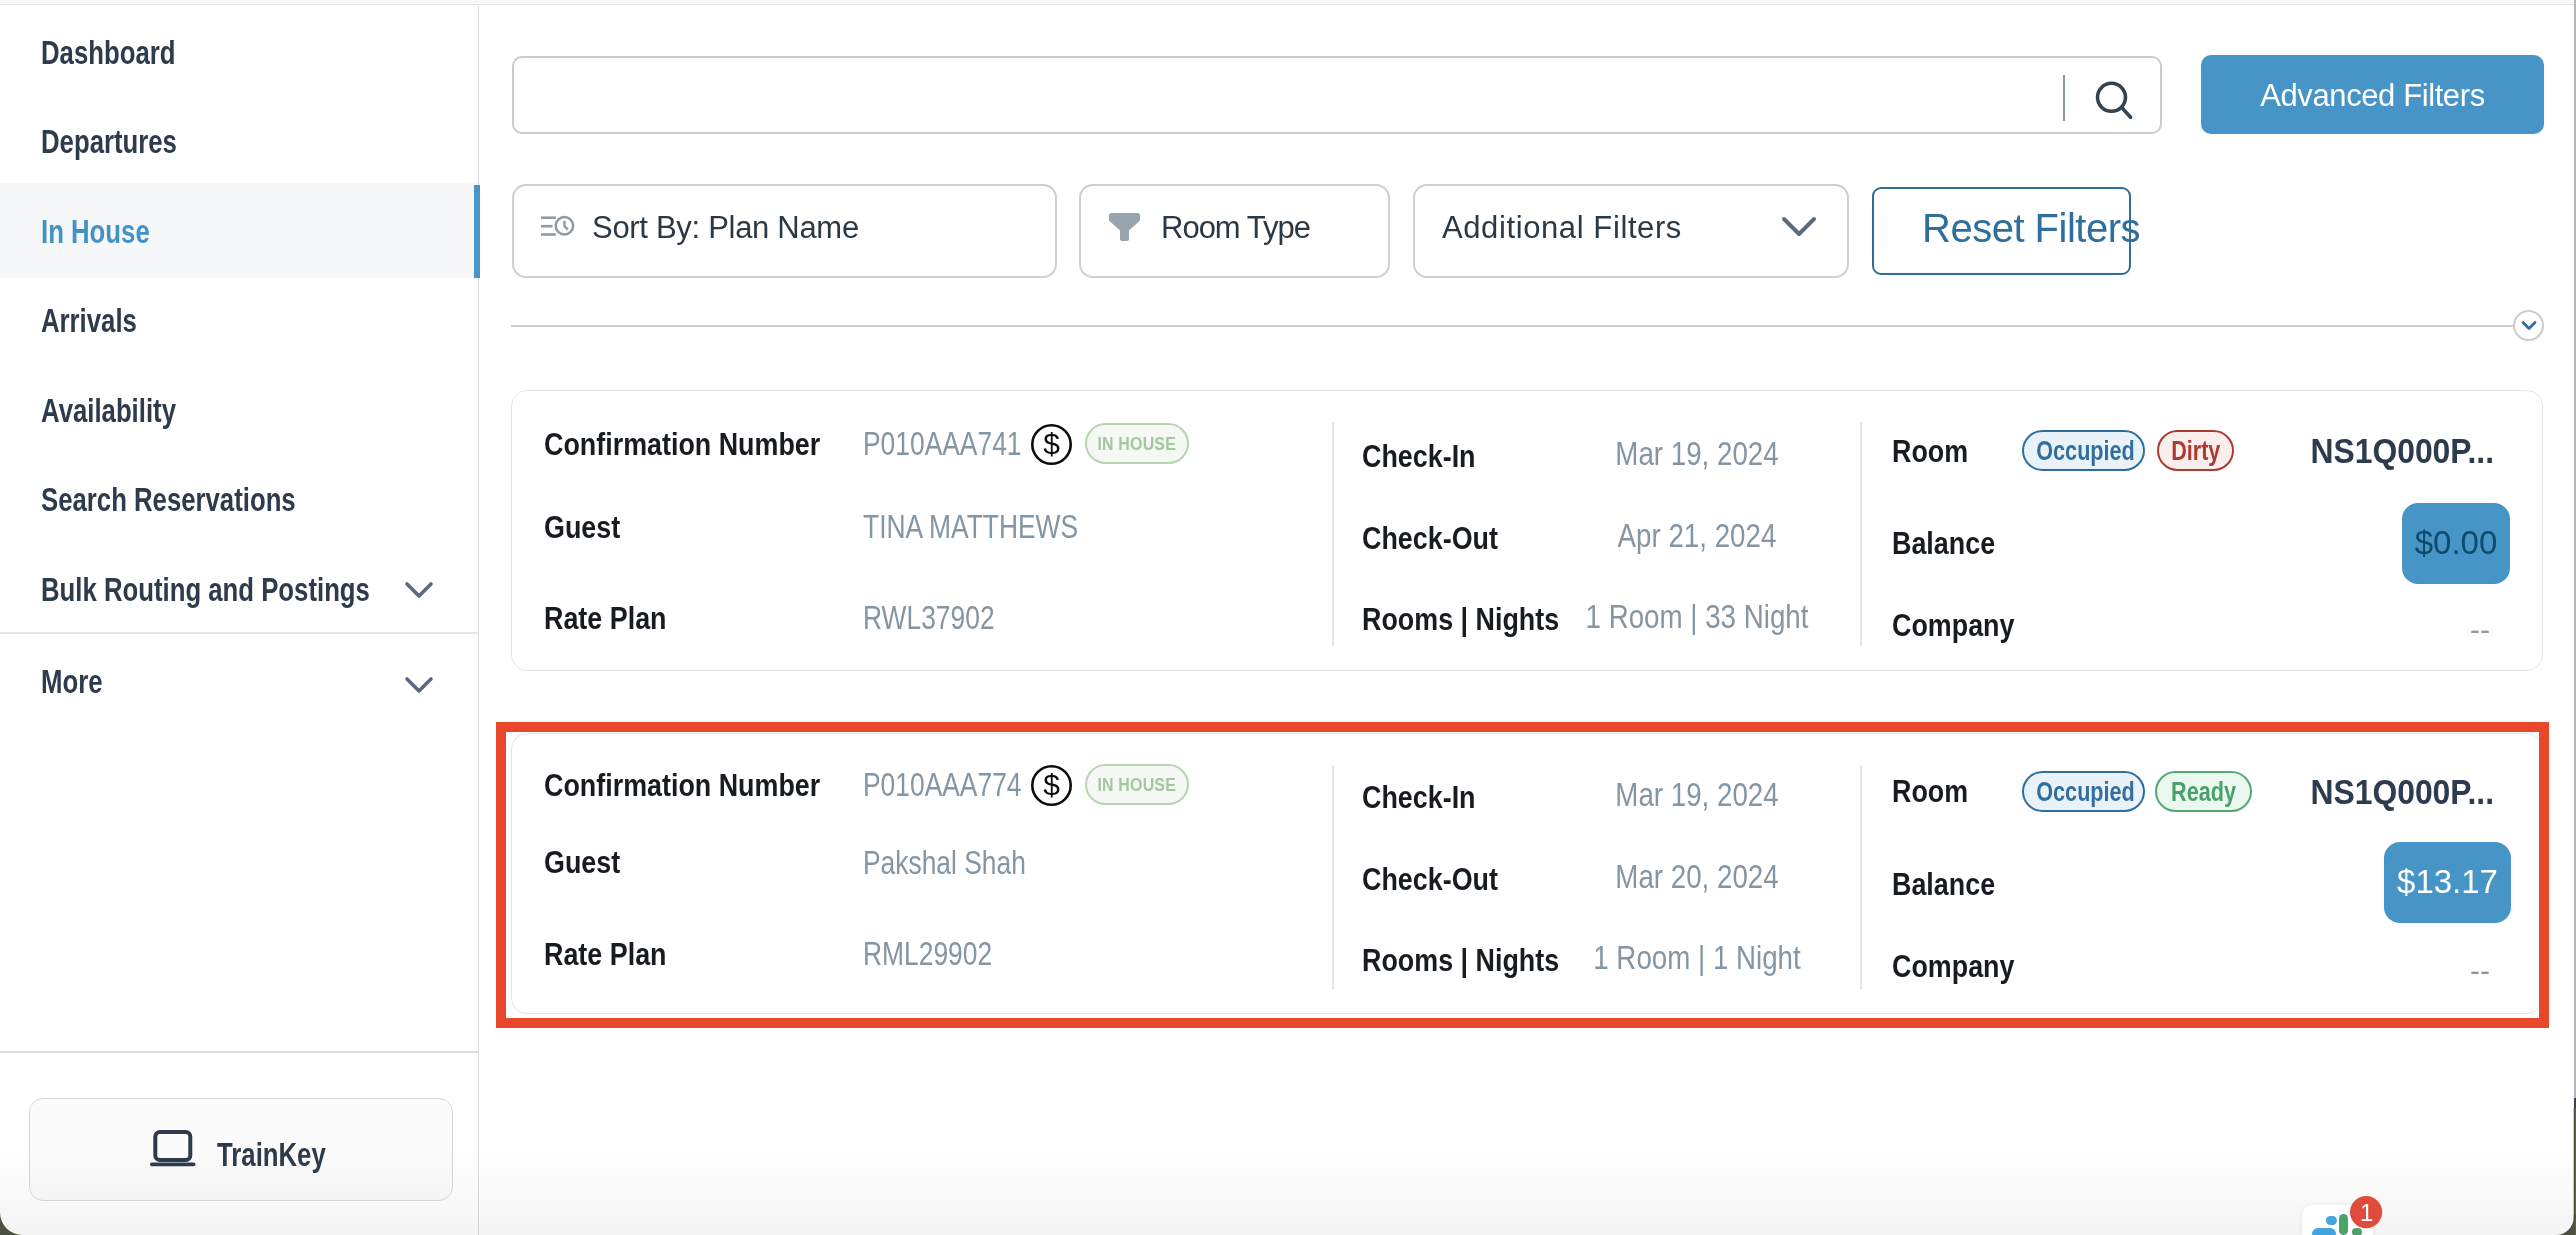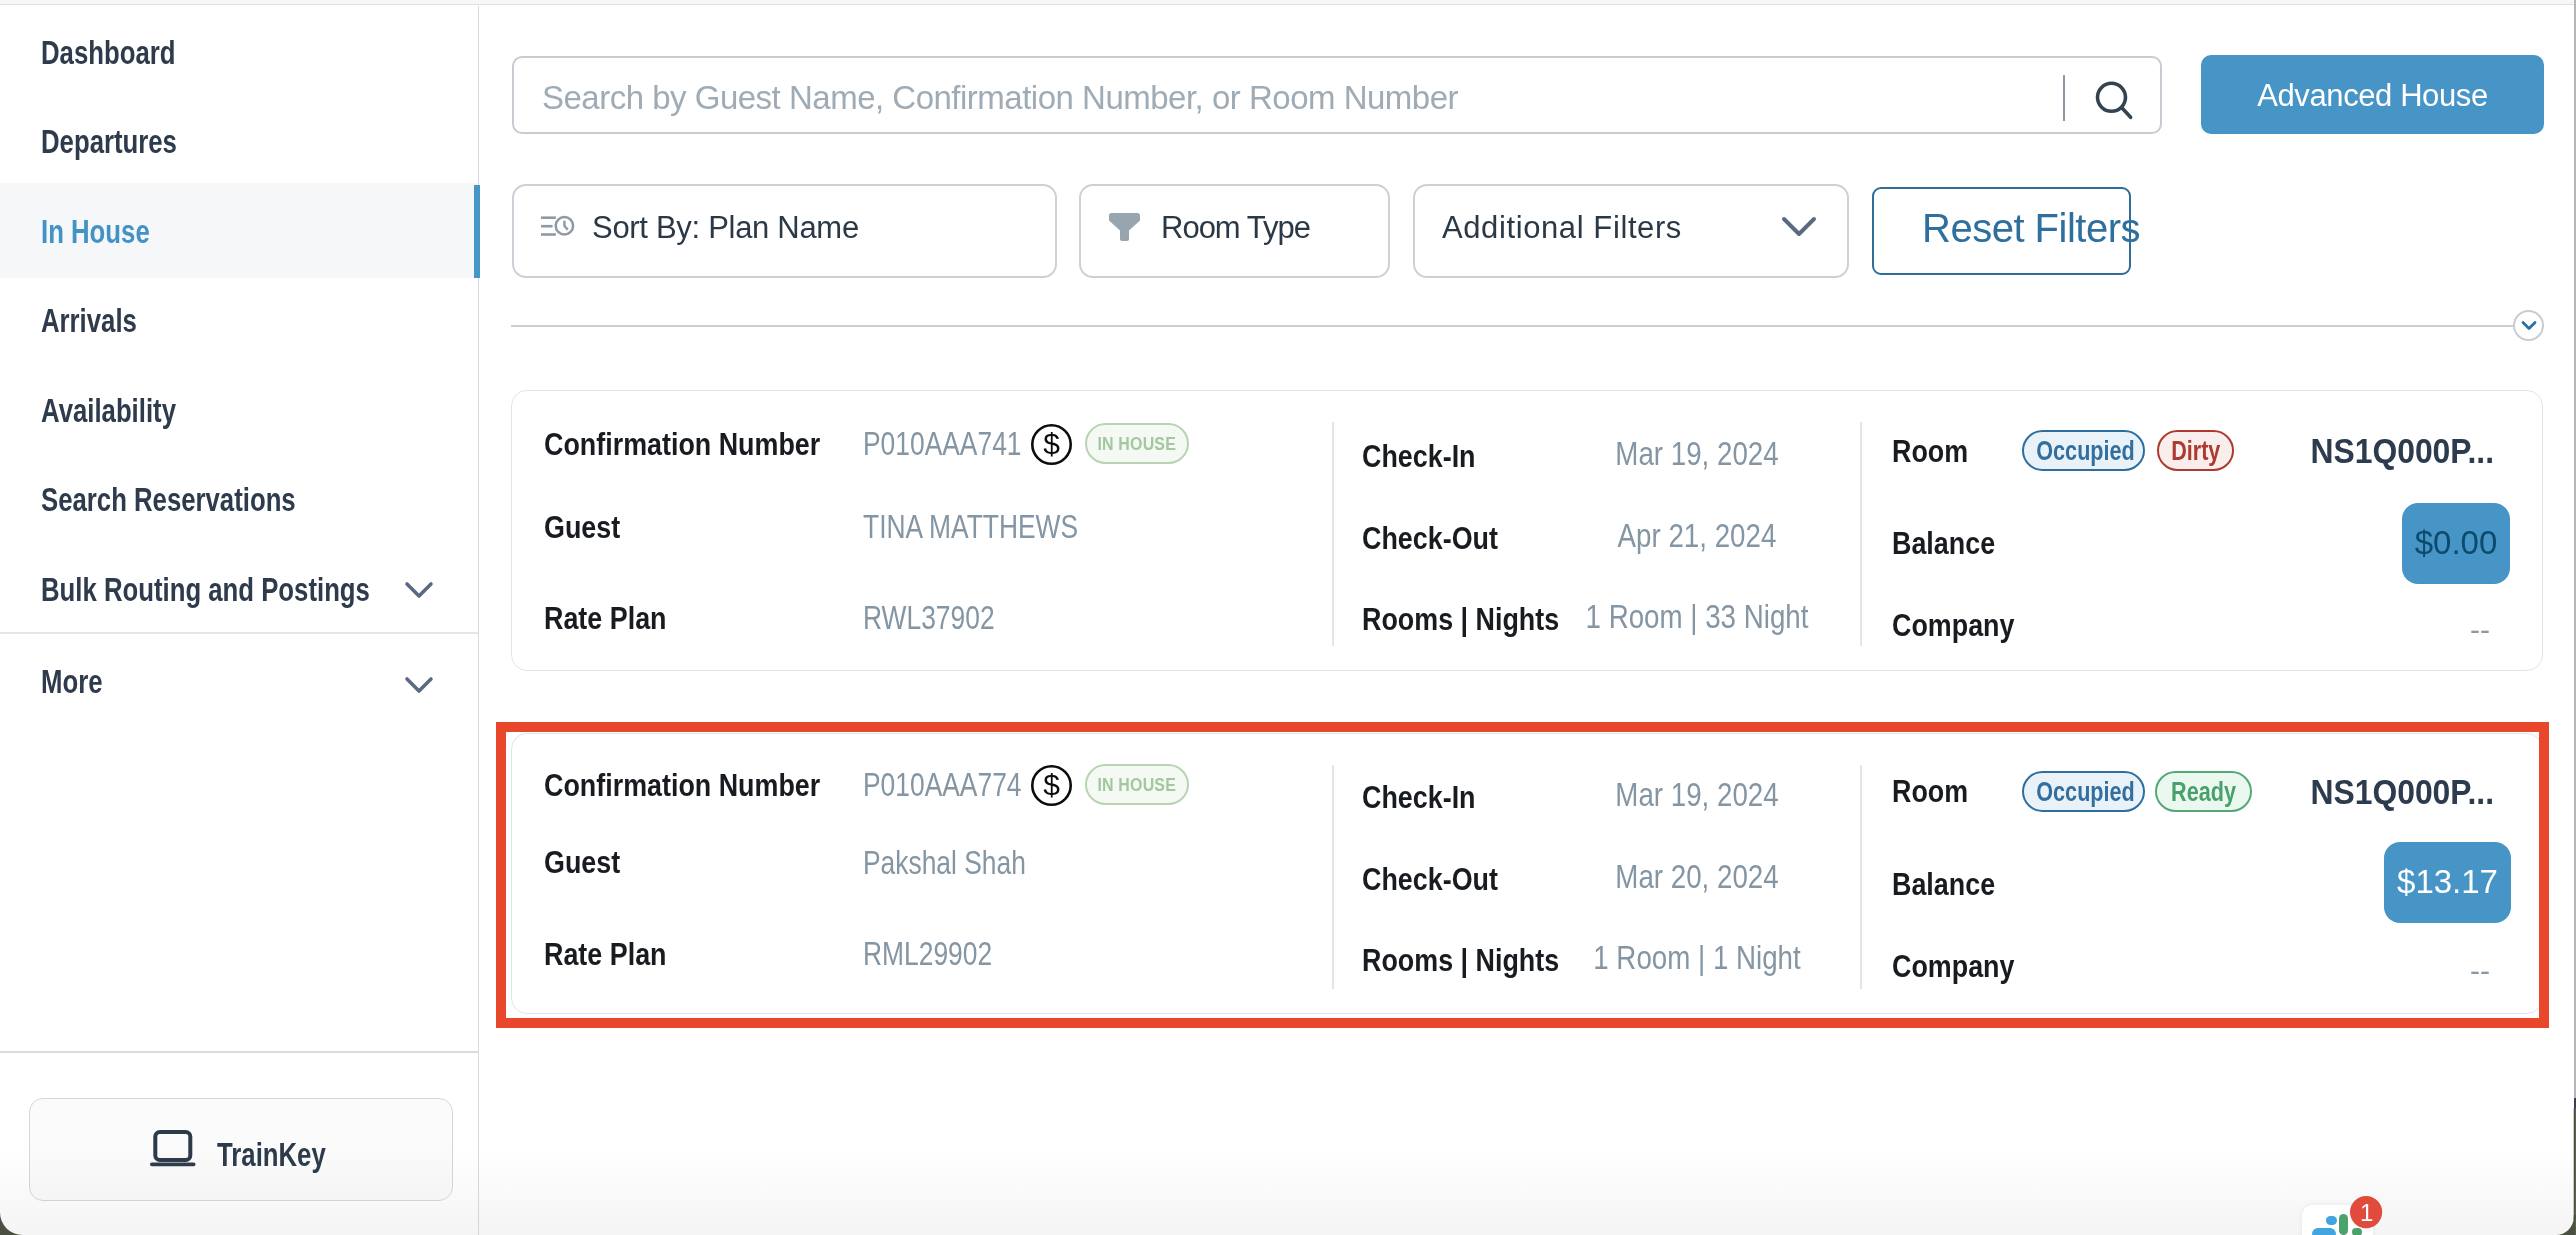--- a/index.html
+++ b/index.html
@@ -41,28 +41,27 @@
 
   <div class="abs" style="left:0;top:1051px;width:478px;height:1.5px;background:#d9dcde;"></div>
   <div class="abs" style="left:29px;top:1098px;width:424px;height:103px;border:1.5px solid #d5d8db;border-radius:14px;background:#fbfbfc;"></div>
   <svg class="abs" style="left:150px;top:1128px;" width="46" height="42" viewBox="0 0 46 42">
     <rect x="5.3" y="4" width="35" height="28" rx="4.5" fill="none" stroke="#2c3a4a" stroke-width="4"></rect>
     <line x1="1.8" y1="36.4" x2="43.7" y2="36.4" stroke="#2c3a4a" stroke-width="3.6" stroke-linecap="round"></line>
   </svg>
   <div class="abs nav" style="left:217px;top:1138px;color:#2c3a4a;">TrainKey</div>
 
   <div class="abs" style="left:512px;top:56px;width:1650px;height:78px;border:2px solid #c6ccd1;border-radius:10px;"></div>
-  <div class="abs" style="left:542px;top:81px;font-size:33px;color:#9fabb5;letter-spacing:-0.5px;line-height:33px;">Search by Guest Name, Confirmation Number, or Room Number</div>
   <div class="abs" style="left:2063px;top:75px;width:2px;height:46px;background:#8d99a4;"></div>
   <svg class="abs" style="left:2092px;top:78px;" width="44" height="44" viewBox="0 0 44 44">
     <circle cx="19.5" cy="19.3" r="14" fill="none" stroke="#334450" stroke-width="3.6"></circle>
     <line x1="29.6" y1="29.5" x2="38.6" y2="39.3" stroke="#334450" stroke-width="3.6" stroke-linecap="round"></line>
   </svg>
   <div class="abs" style="left:2201px;top:55px;width:343px;height:79px;border-radius:10px;background:#4795c6;"></div>
-  <div class="abs" style="left:2201px;top:80px;width:343px;text-align:center;font-size:31px;color:#fff;letter-spacing:-0.4px;line-height:32px;">Advanced House</div>
+  <div class="abs" style="left:2201px;top:80px;width:343px;text-align:center;font-size:31px;color:#fff;letter-spacing:-0.4px;line-height:32px;">Advanced Filters</div>
 
   <div class="abs" style="left:512px;top:184px;width:545px;height:94px;border:2px solid #cbd1d6;border-radius:14px;"></div>
   <svg class="abs" style="left:538px;top:210px;" width="38" height="32" viewBox="0 0 38 32">
     <line x1="3" y1="7.7" x2="17.8" y2="7.7" stroke="#8d9aa5" stroke-width="2.6"></line>
     <line x1="3" y1="16.2" x2="14.6" y2="16.2" stroke="#8d9aa5" stroke-width="2.6"></line>
     <line x1="3" y1="24.5" x2="17.8" y2="24.5" stroke="#8d9aa5" stroke-width="2.6"></line>
     <circle cx="26.4" cy="15.8" r="8.7" fill="none" stroke="#8d9aa5" stroke-width="2.5"></circle>
     <polyline points="26.4,10.8 26.4,15.8 29.8,19.8" fill="none" stroke="#8d9aa5" stroke-width="2.4"></polyline>
   </svg>
   <div class="abs ftxt" style="left:592px;top:212px;letter-spacing:-0.3px;">Sort By: Plan Name</div>

